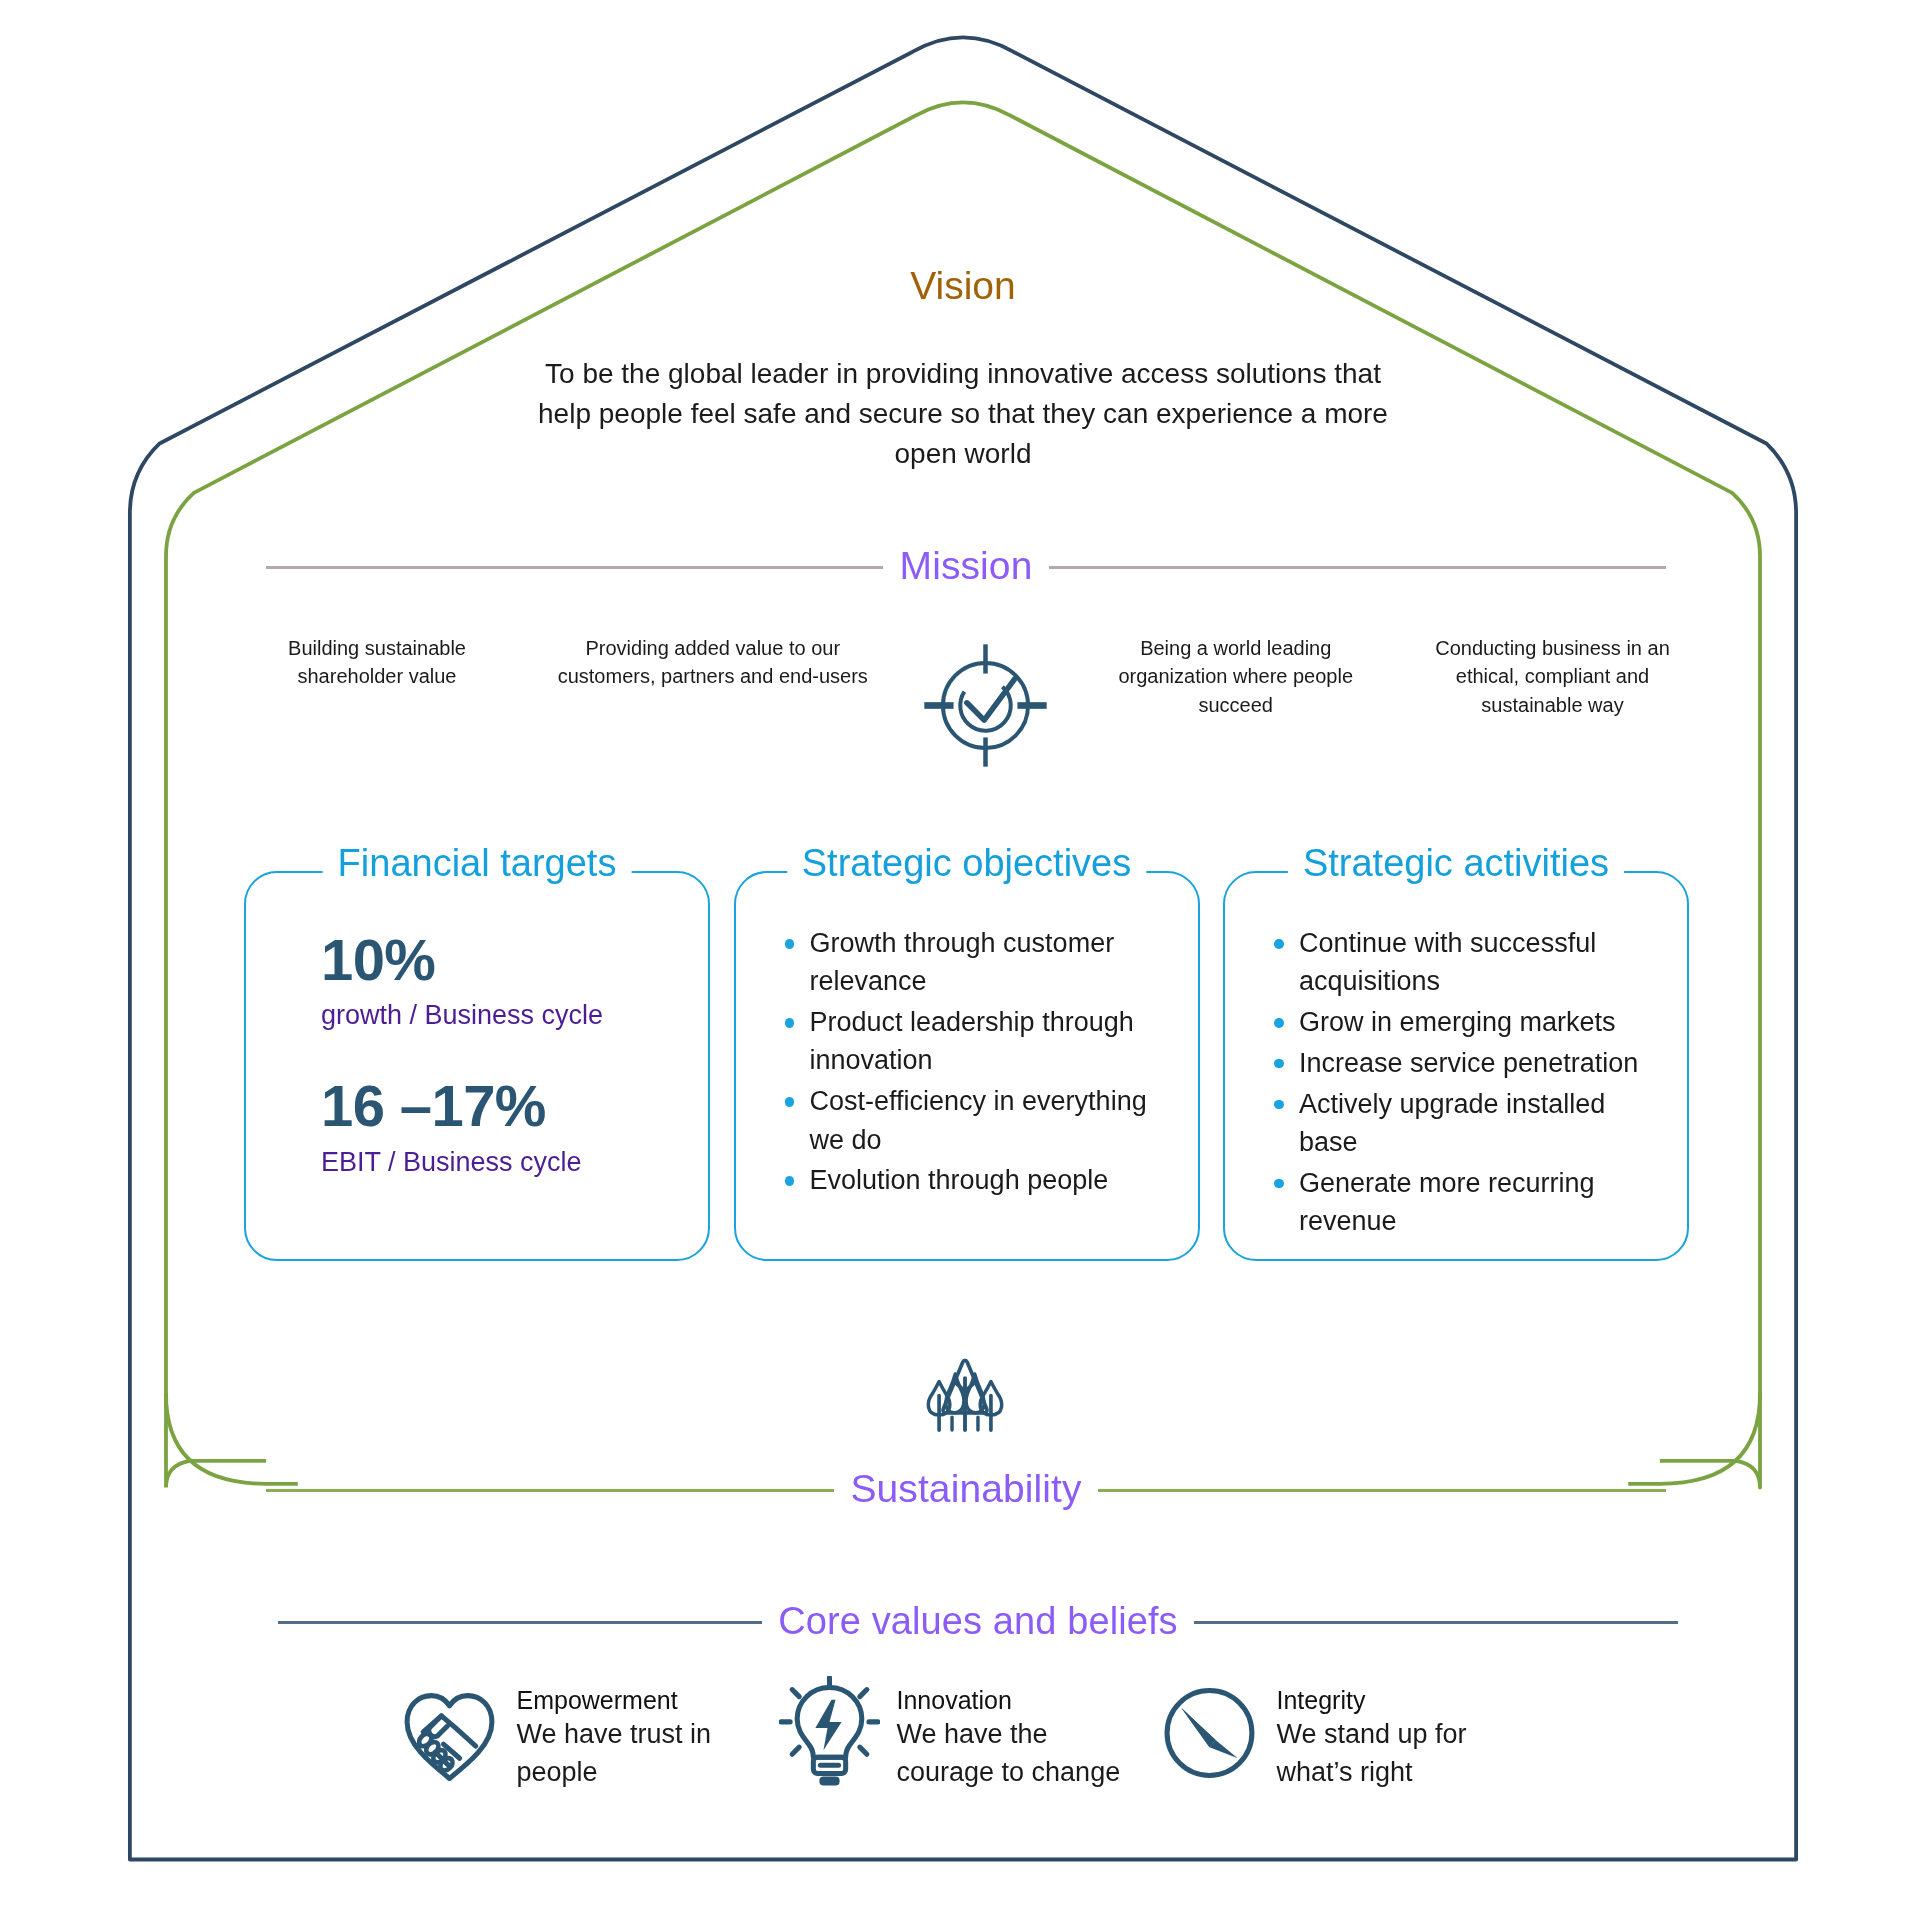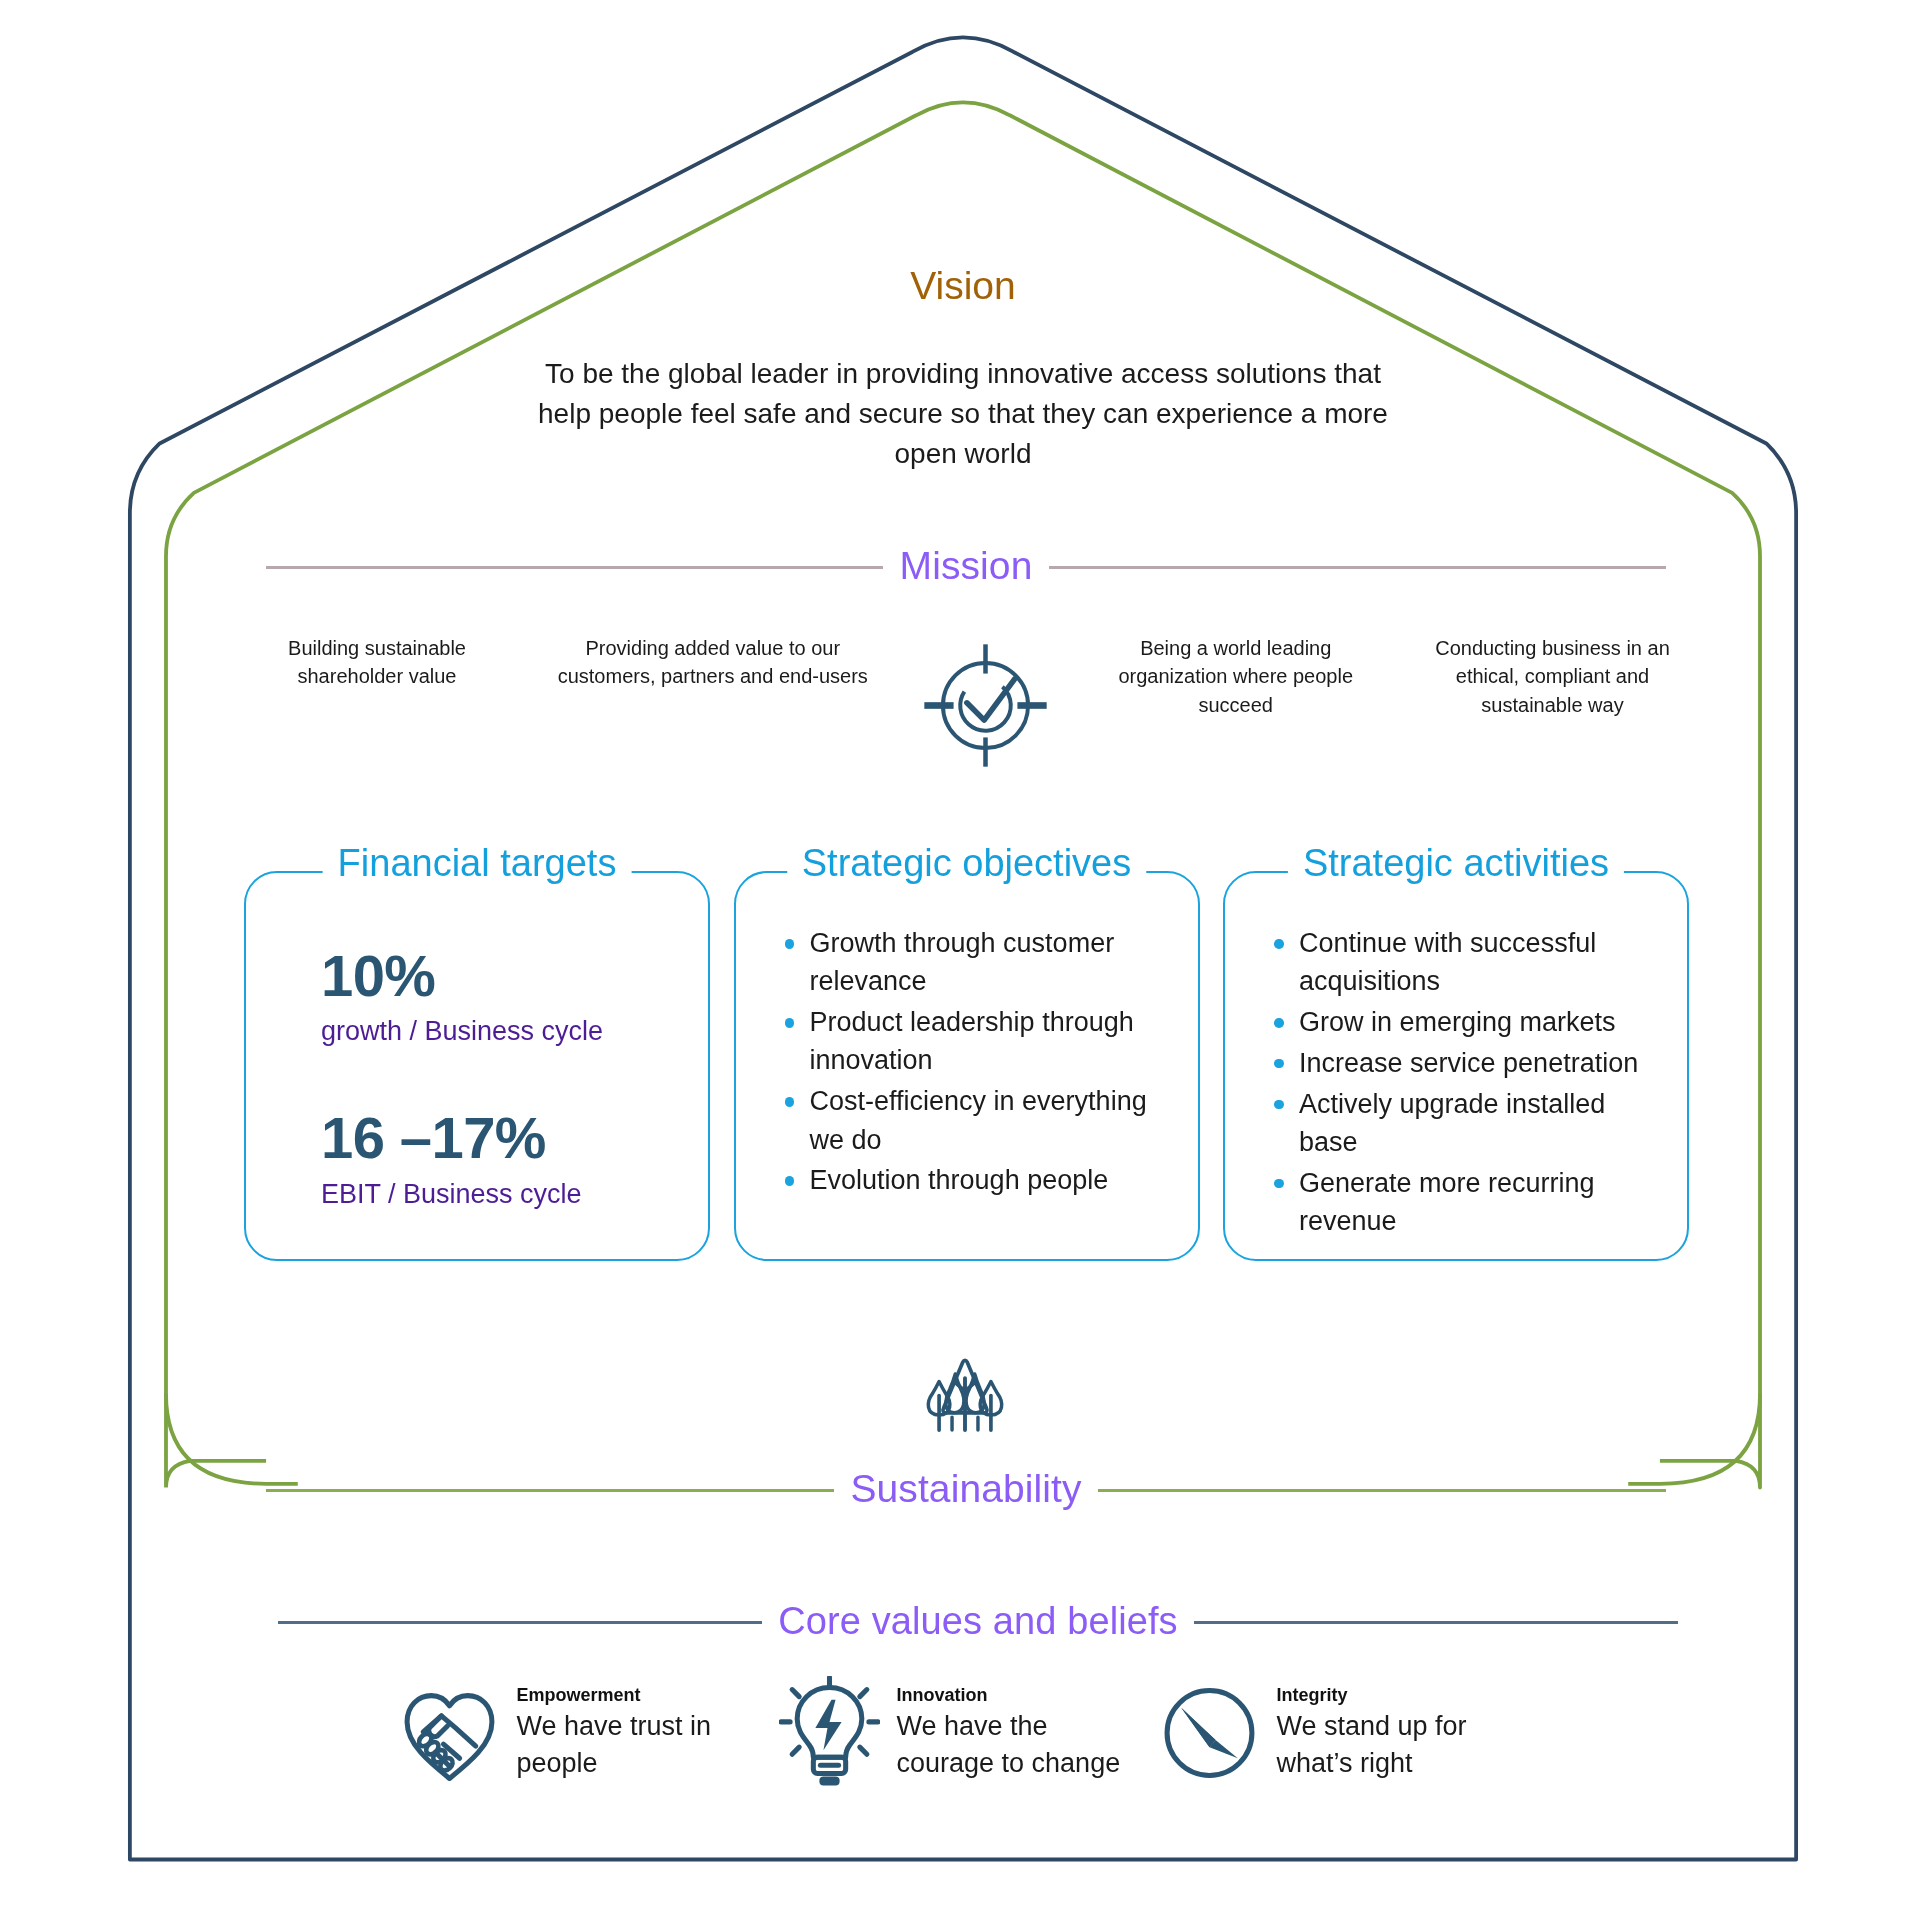--- a/index.html
+++ b/index.html
@@ -126,21 +126,20 @@
   
   .fin-body {
     padding: 58px 0 0 75px;
   }
   .fin-big {
     font-size: 58px;
     font-weight: bold;
     color: #2b5673;
     line-height: 1;
     letter-spacing: -0.6px;
-    margin-top: 16px;
   }
   .fin-sub {
     font-size: 27px;
     color: #4c1d95;
     margin-top: 11.4px;
   }
   .fin-gap { height: 46px; }
 
   
   .bullets {
@@ -196,22 +195,22 @@
     gap: 16.5px;
     width: 342px;
   }
   .value-icon {
     flex: 0 0 auto;
     width: 101px;
     height: 114px;
   }
   .value-text { padding-top: 9px; }
   .value-name {
-    font-size: 18px;
-    font-weight: bold;
+    font-size: 25px;
+    font-weight: normal;
     color: #111111;
     line-height: 1.2;
   }
   .value-desc {
     font-size: 27px;
     line-height: 1.38;
     color: #1b1b1b;
     margin-top: 1.3px;
   }
 </style>

